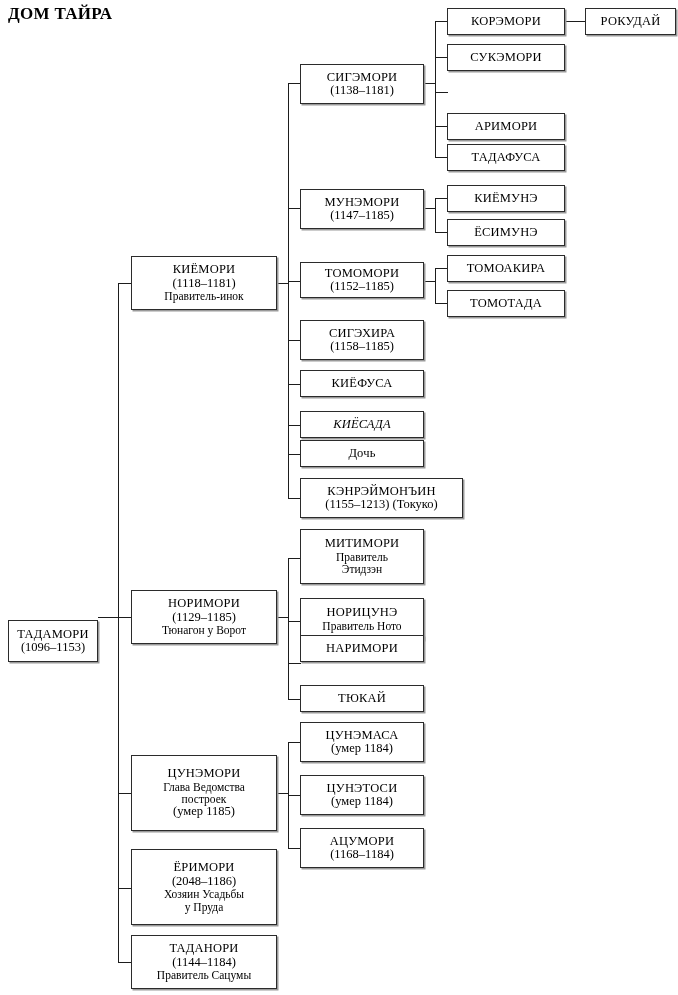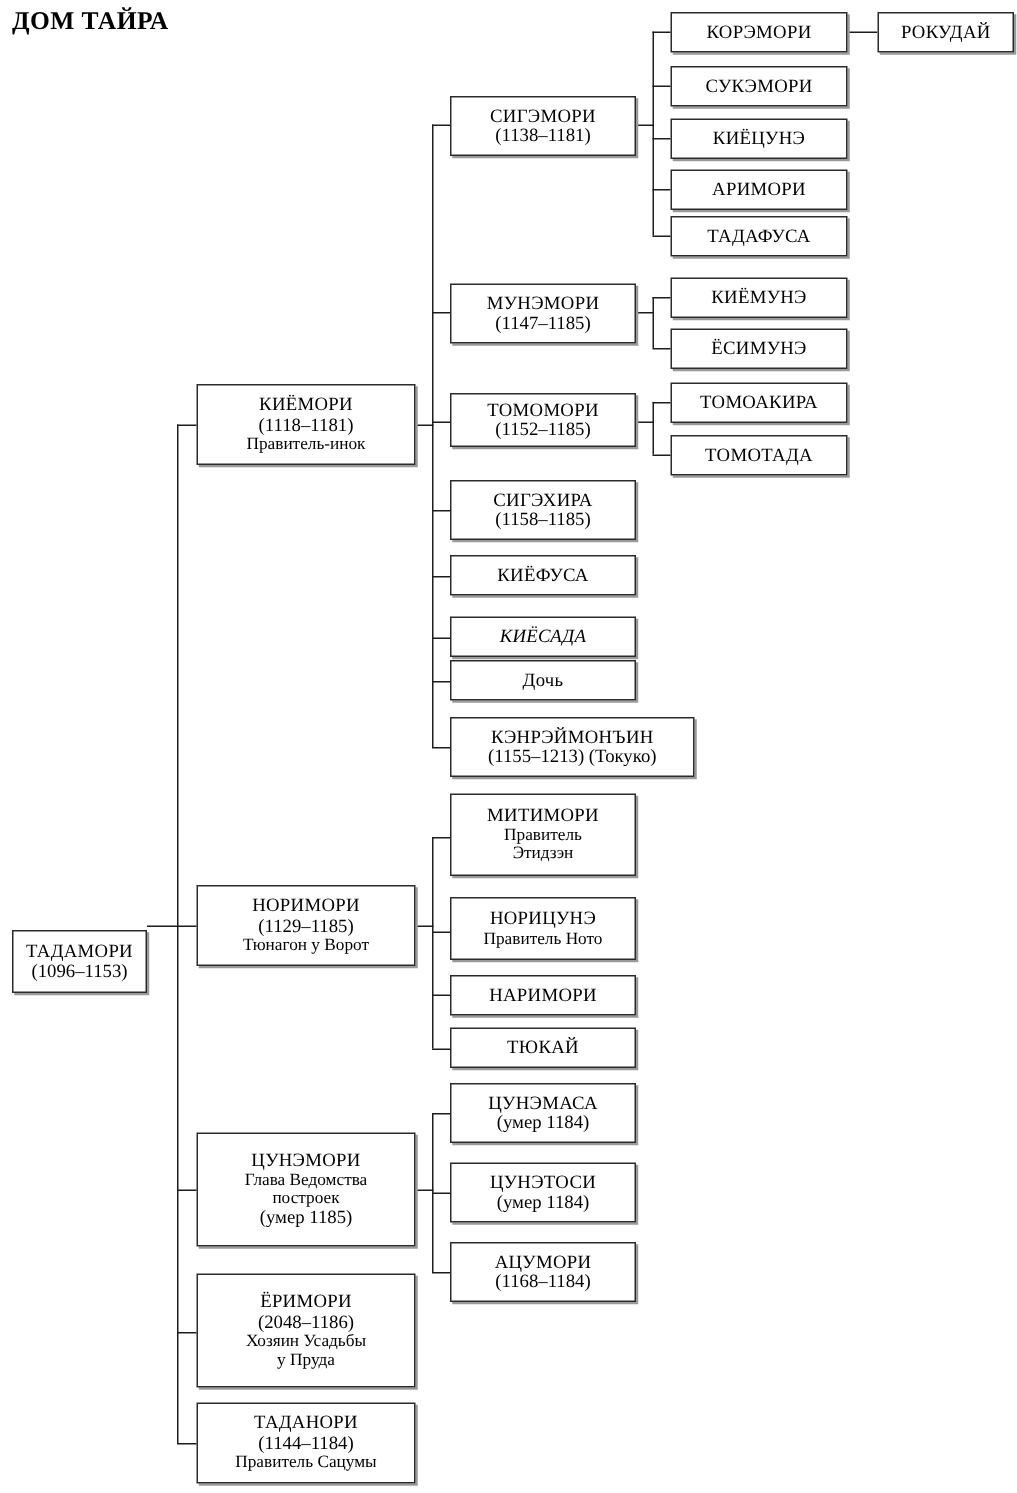--- a/index.html
+++ b/index.html
@@ -206,23 +206,20 @@
     <div class="nm">КЭНРЭЙМОНЪИН</div>
     <div class="yr">(1155–1213) (Токуко)</div>
   </div>
 
   <div class="node plain" style="left:447px; top:8px; width:118px; height:27px;">
     <div class="nm">КОРЭМОРИ</div>
   </div>
   <div class="node plain" style="left:447px; top:44px; width:118px; height:27px;">
     <div class="nm">СУКЭМОРИ</div>
   </div>
-  <div class="node plain" style="left:447px; top:79px; width:118px; height:27px;">
-    <div class="nm">КИЁЦУНЭ</div>
-  </div>
   <div class="node plain" style="left:447px; top:113px; width:118px; height:27px;">
     <div class="nm">АРИМОРИ</div>
   </div>
   <div class="node plain" style="left:447px; top:144px; width:118px; height:27px;">
     <div class="nm">ТАДАФУСА</div>
   </div>
 
   <div class="node plain" style="left:585px; top:8px; width:91px; height:27px;">
     <div class="nm">РОКУДАЙ</div>
   </div>
@@ -245,21 +242,21 @@
     <div class="nm">МИТИМОРИ</div>
     <div class="ti">Правитель</div>
     <div class="ti">Этидзэн</div>
   </div>
 
   <div class="node" style="left:300px; top:598px; width:124px; height:42px;">
     <div class="nm">НОРИЦУНЭ</div>
     <div class="ti">Правитель Ното</div>
   </div>
 
-  <div class="node plain" style="left:300px; top:650px; width:124px; height:27px;">
+  <div class="node plain" style="left:300px; top:635px; width:124px; height:27px;">
     <div class="nm">НАРИМОРИ</div>
   </div>
 
   <div class="node plain" style="left:300px; top:685px; width:124px; height:27px;">
     <div class="nm">ТЮКАЙ</div>
   </div>
 
   <div class="node" style="left:300px; top:722px; width:124px; height:40px;">
     <div class="nm">ЦУНЭМАСА</div>
     <div class="yr">(умер 1184)</div>

